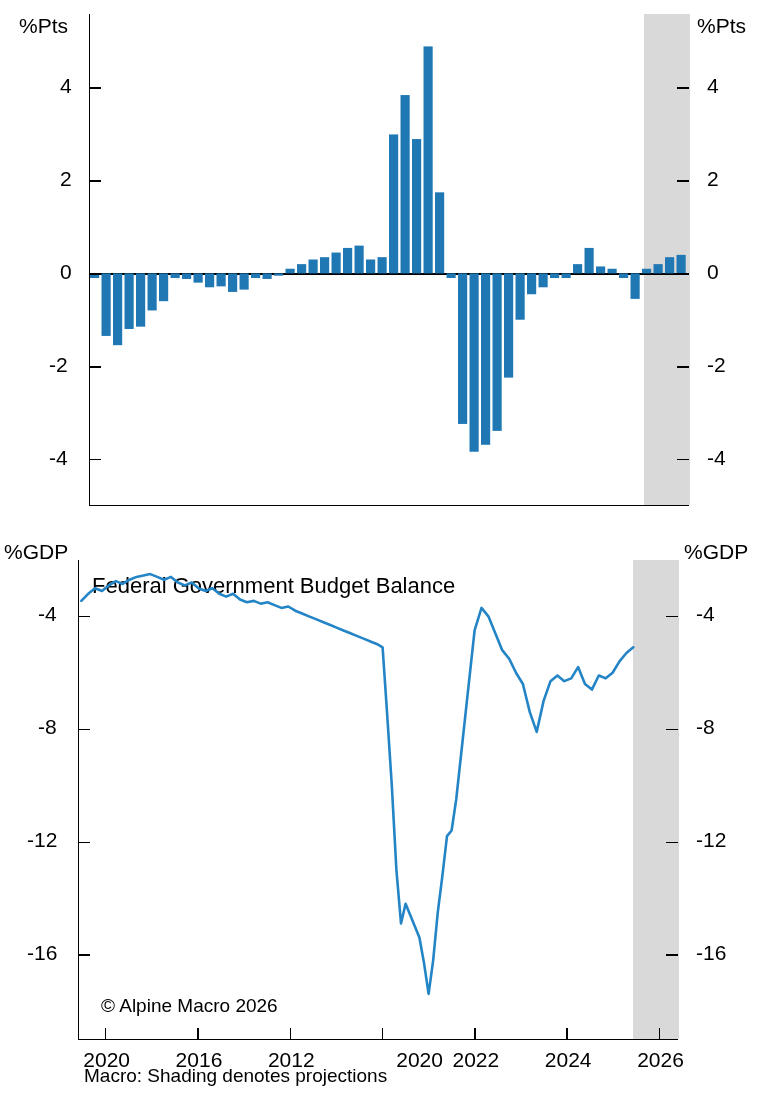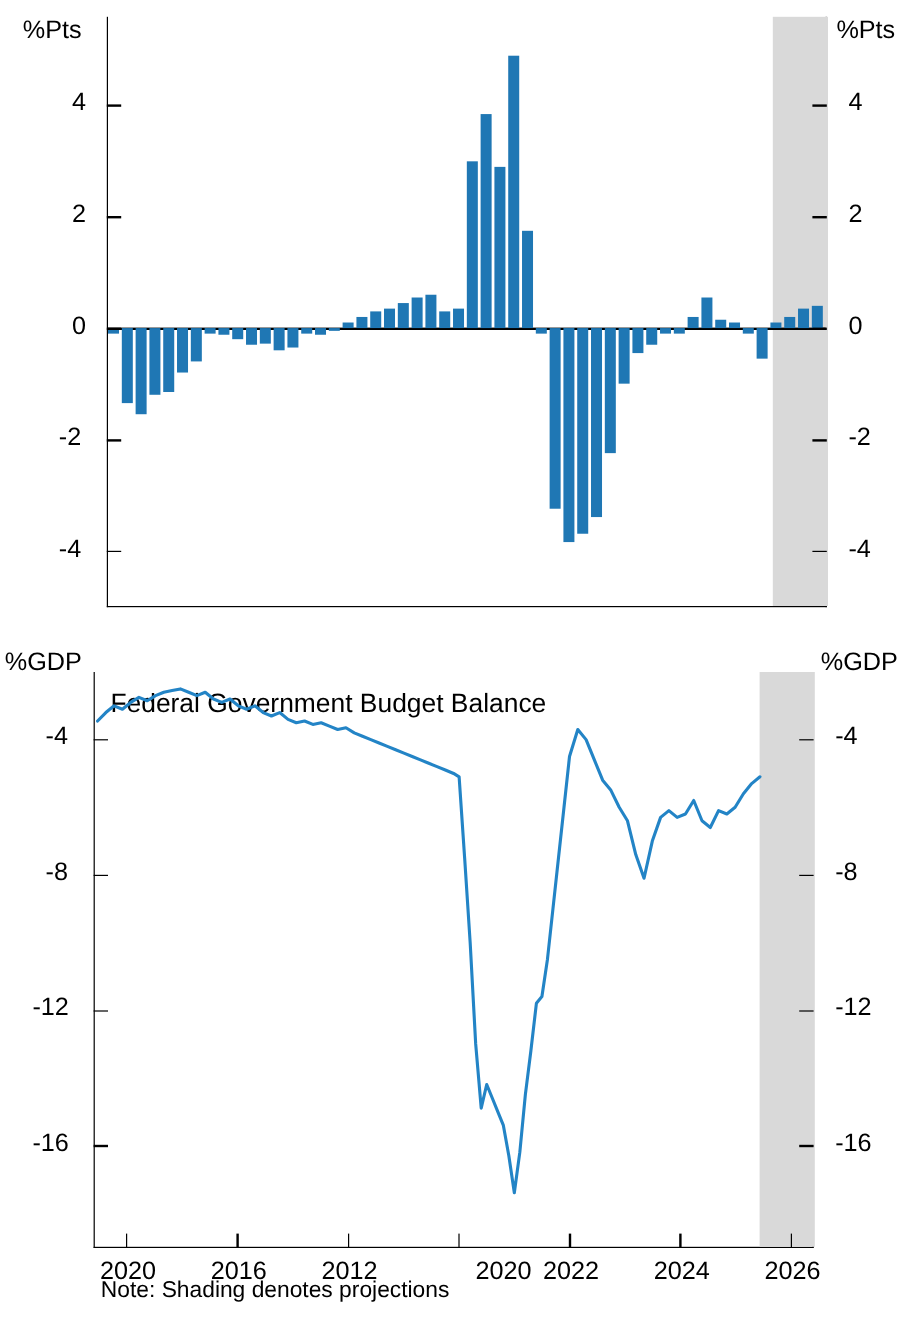--- a/index.html
+++ b/index.html
@@ -214,20 +214,21 @@
     <div class="unit-label" style="left:4px; top:20px;">%GDP</div>
     <div class="unit-label" style="left:684px; top:20px;">%GDP</div>
 
     <div class="chart-title" style="left:92px; top:52px;">Federal Government Budget Balance</div>
 
     <div class="plot-frame" id="plot-bottom">
       <div class="shade" id="shade-bottom" style="left: 553.846px; width: 46.1538px;"></div>
       <svg class="svg-layer" id="line-svg" viewBox="0 0 600 480" preserveAspectRatio="none">
           <path d="M2.31,40.94 L9.23,33.88 L16.15,28.24 L23.08,31.06 L30.00,25.41 L36.92,21.18 L43.85,24.00 L50.77,19.76 L57.69,16.94 L64.62,15.53 L71.54,14.12 L78.46,16.94 L85.38,19.76 L92.31,16.94 L99.23,22.59 L106.15,25.41 L113.08,22.59 L120.00,28.24 L126.92,31.06 L133.85,28.24 L140.77,33.88 L147.69,36.71 L154.62,33.88 L161.54,39.53 L168.46,42.35 L175.38,40.94 L182.31,43.76 L189.23,42.35 L196.15,45.18 L203.08,48.00 L210.00,46.59 L216.92,50.82 L223.85,53.65 L230.77,56.47 L237.69,59.29 L244.62,62.12 L251.54,64.94 L258.46,67.76 L265.38,70.59 L272.31,73.41 L279.23,76.24 L286.15,79.06 L293.08,81.88 L300.00,84.71 L304.62,87.53 L309.23,155.29 L313.85,225.88 L318.46,310.59 L323.08,364.24 L327.69,344.47 L332.31,355.76 L336.92,367.06 L341.54,378.35 L346.15,403.76 L350.77,434.82 L355.38,400.94 L360.00,352.94 L364.62,316.24 L369.23,276.71 L373.85,271.06 L378.46,240.00 L383.08,197.65 L387.69,155.29 L392.31,112.94 L396.92,70.59 L403.85,48.00 L410.77,56.47 L417.69,73.41 L424.62,90.35 L431.54,98.82 L438.46,112.94 L445.38,124.24 L452.31,152.47 L459.23,172.24 L466.15,141.18 L473.08,121.41 L480.00,115.76 L486.92,121.41 L493.85,118.59 L500.77,107.29 L507.69,124.24 L514.62,129.88 L521.54,115.76 L528.46,118.59 L535.38,112.94 L542.31,101.65 L549.23,93.18 L556.15,87.53" fill="none" stroke="#2384c6" stroke-width="2.6" stroke-linejoin="round" stroke-linecap="round"></path>
         </svg>
+      <div class="copyright" style="left:22px; bottom:22px;">© Alpine Macro 2026</div>
     </div>
 
     <div id="bottom-ticks">
         <div class="tick-label" style="left:27px; top:421.2941176470588px;">-16</div>
         <div class="tick-mark" style="left:78px; top:434.4941176470588px; width:12px;"></div>
         <div class="tick-label" style="left:696px; top:421.2941176470588px;">-16</div>
         <div class="tick-mark" style="left:666px; top:434.4941176470588px; width:12px;"></div>
         <div class="tick-label" style="left:27px; top:308.3529411764706px;">-12</div>
         <div class="tick-mark" style="left:78px; top:321.5529411764706px; width:12px;"></div>
         <div class="tick-label" style="left:696px; top:308.3529411764706px;">-12</div>
@@ -251,16 +252,16 @@
         <div class="xtick-mark" style="left:381.81538461538037px; top:508px; height:12px;"></div>
         <div class="xaxis-label" style="left:360.2153846153804px; top:528px;margin-left:36px;">2020</div>
         <div class="xtick-mark" style="left:474.1230769230727px; top:508px; height:12px;"></div>
         <div class="xaxis-label" style="left:452.5230769230727px; top:528px;">2022</div>
         <div class="xtick-mark" style="left:566.430769230765px; top:508px; height:12px;"></div>
         <div class="xaxis-label" style="left:544.830769230765px; top:528px;">2024</div>
         <div class="xtick-mark" style="left:658.7384615384574px; top:508px; height:12px;"></div>
         <div class="xaxis-label" style="left:637.1384615384574px; top:528px;">2026</div>
       </div>
 
-    <div class="note" style="left:84px; top:545px;">Note: Shading denotes projections</div>
+    <div class="note" style="left:84px; top:545px;">Macro: Shading denotes projections</div>
   </div>
 
 </div>
 
 </body></html>

